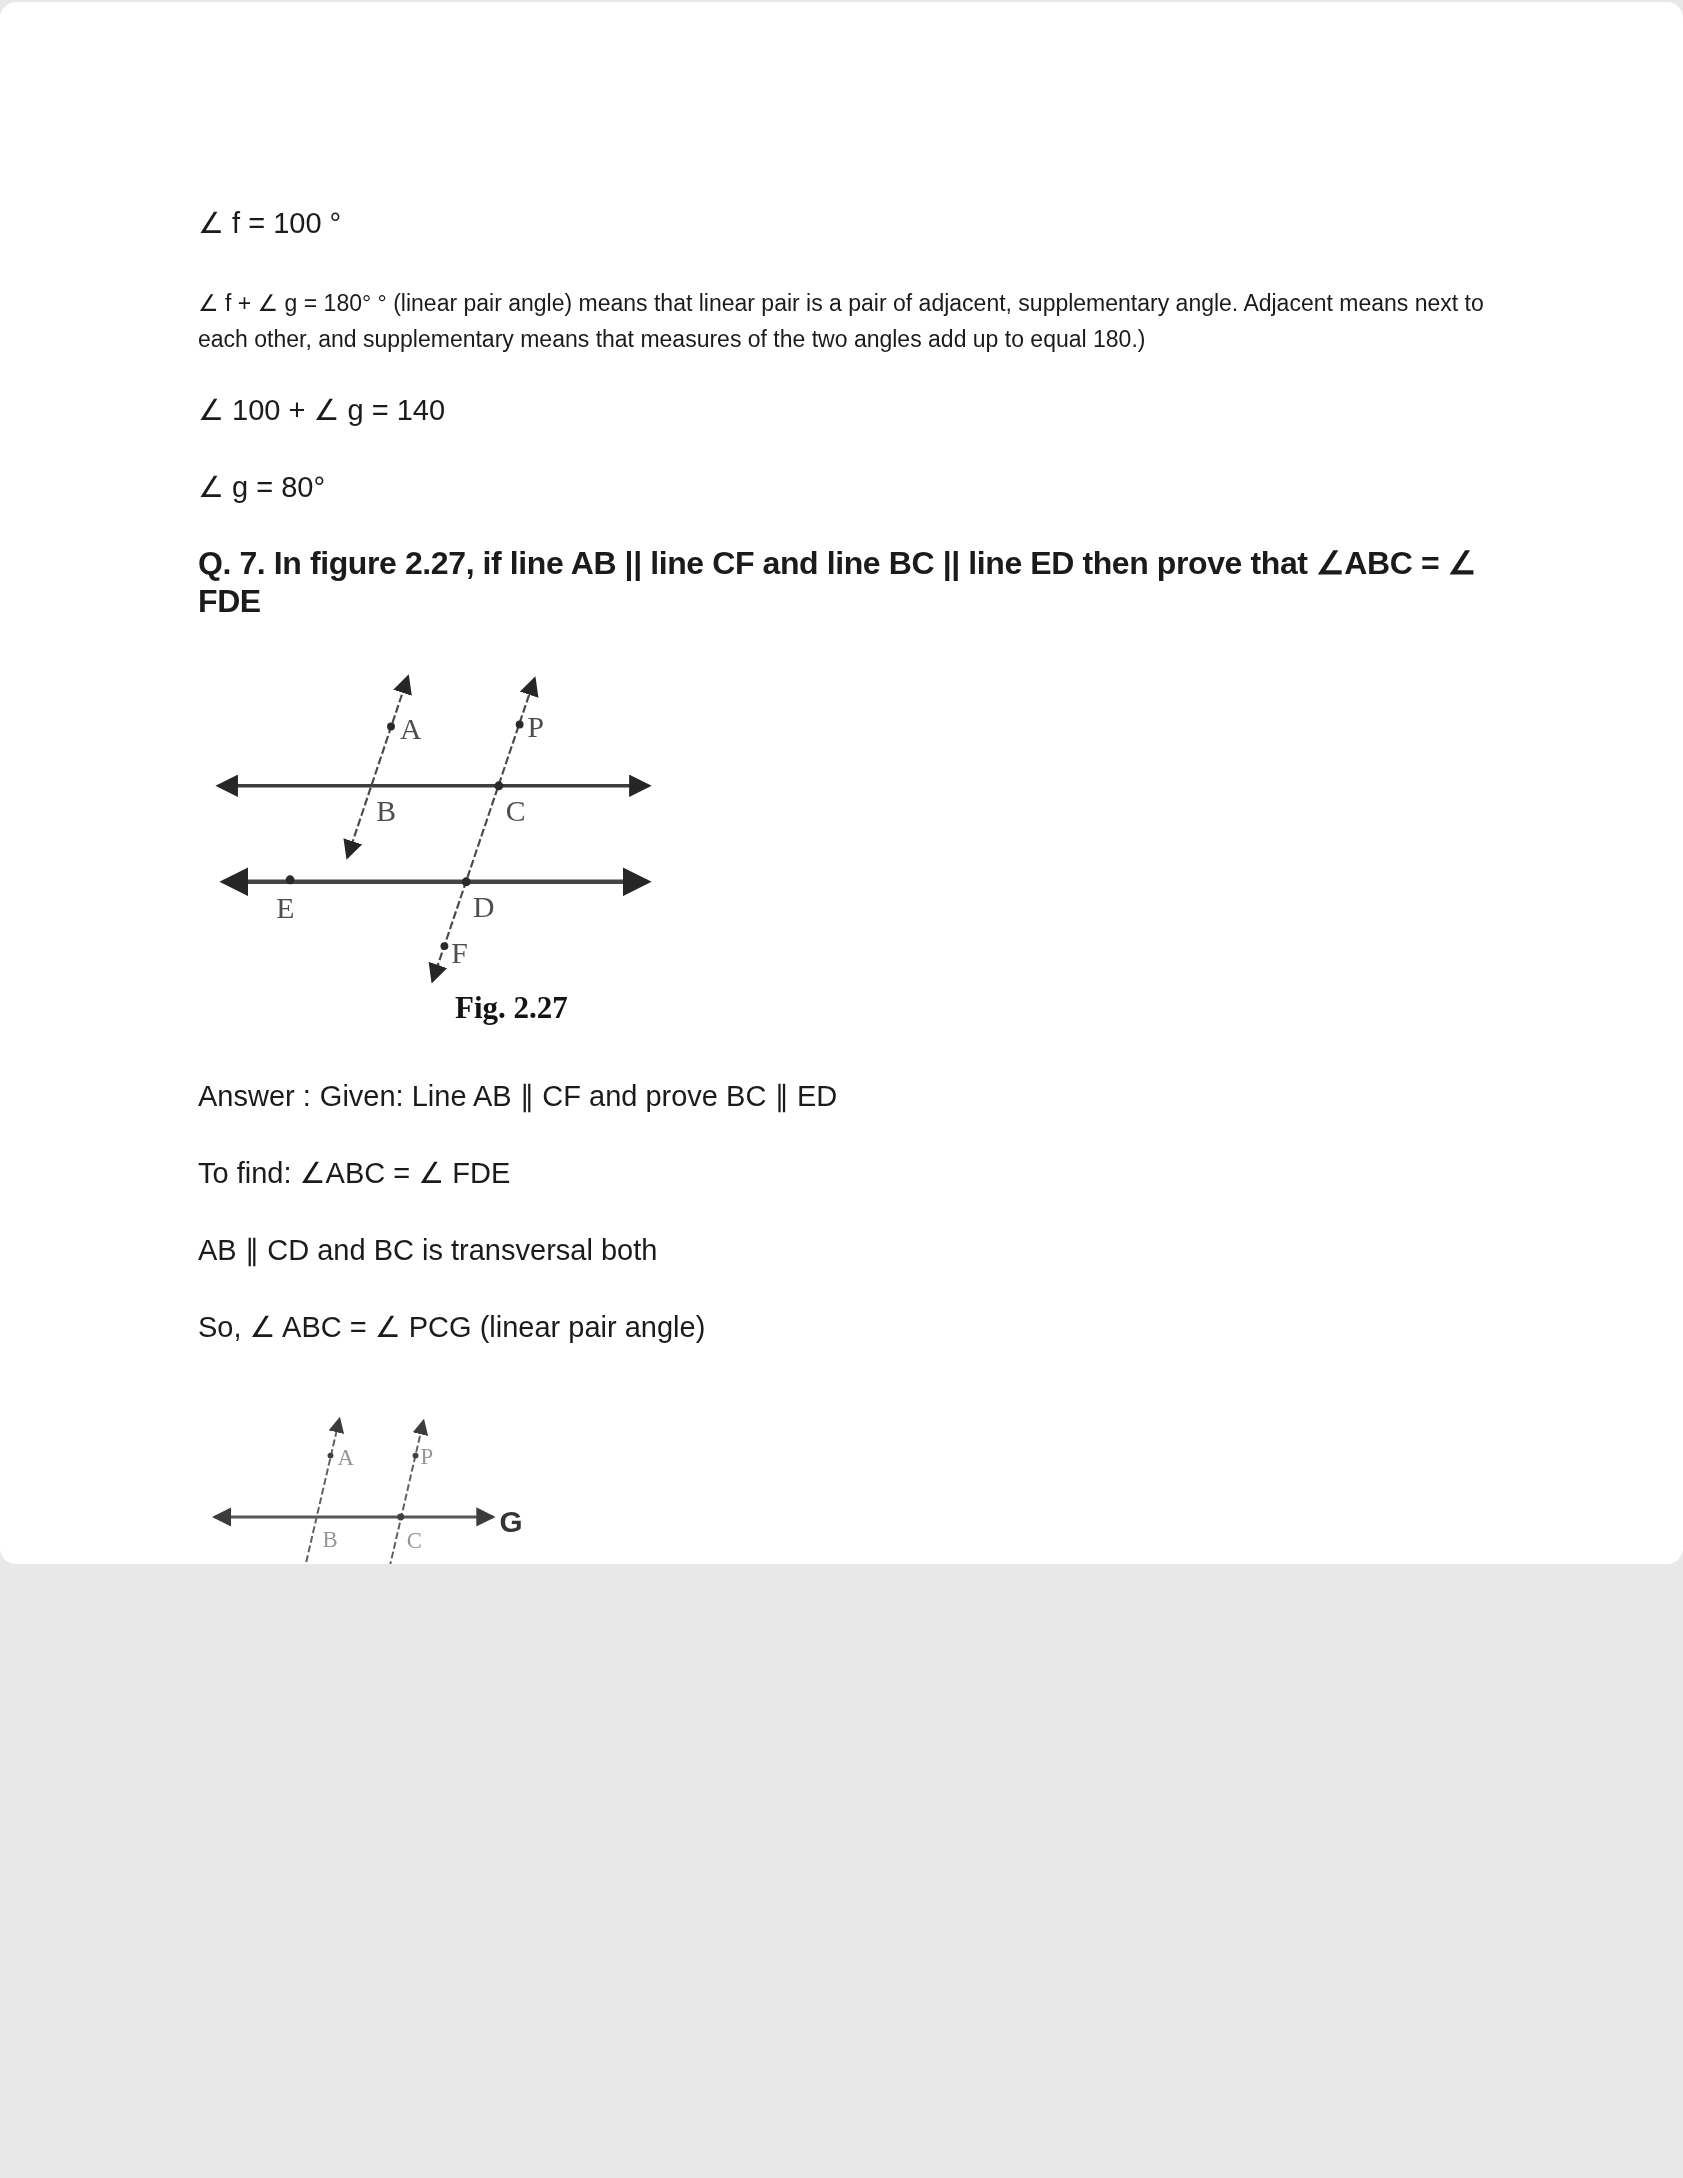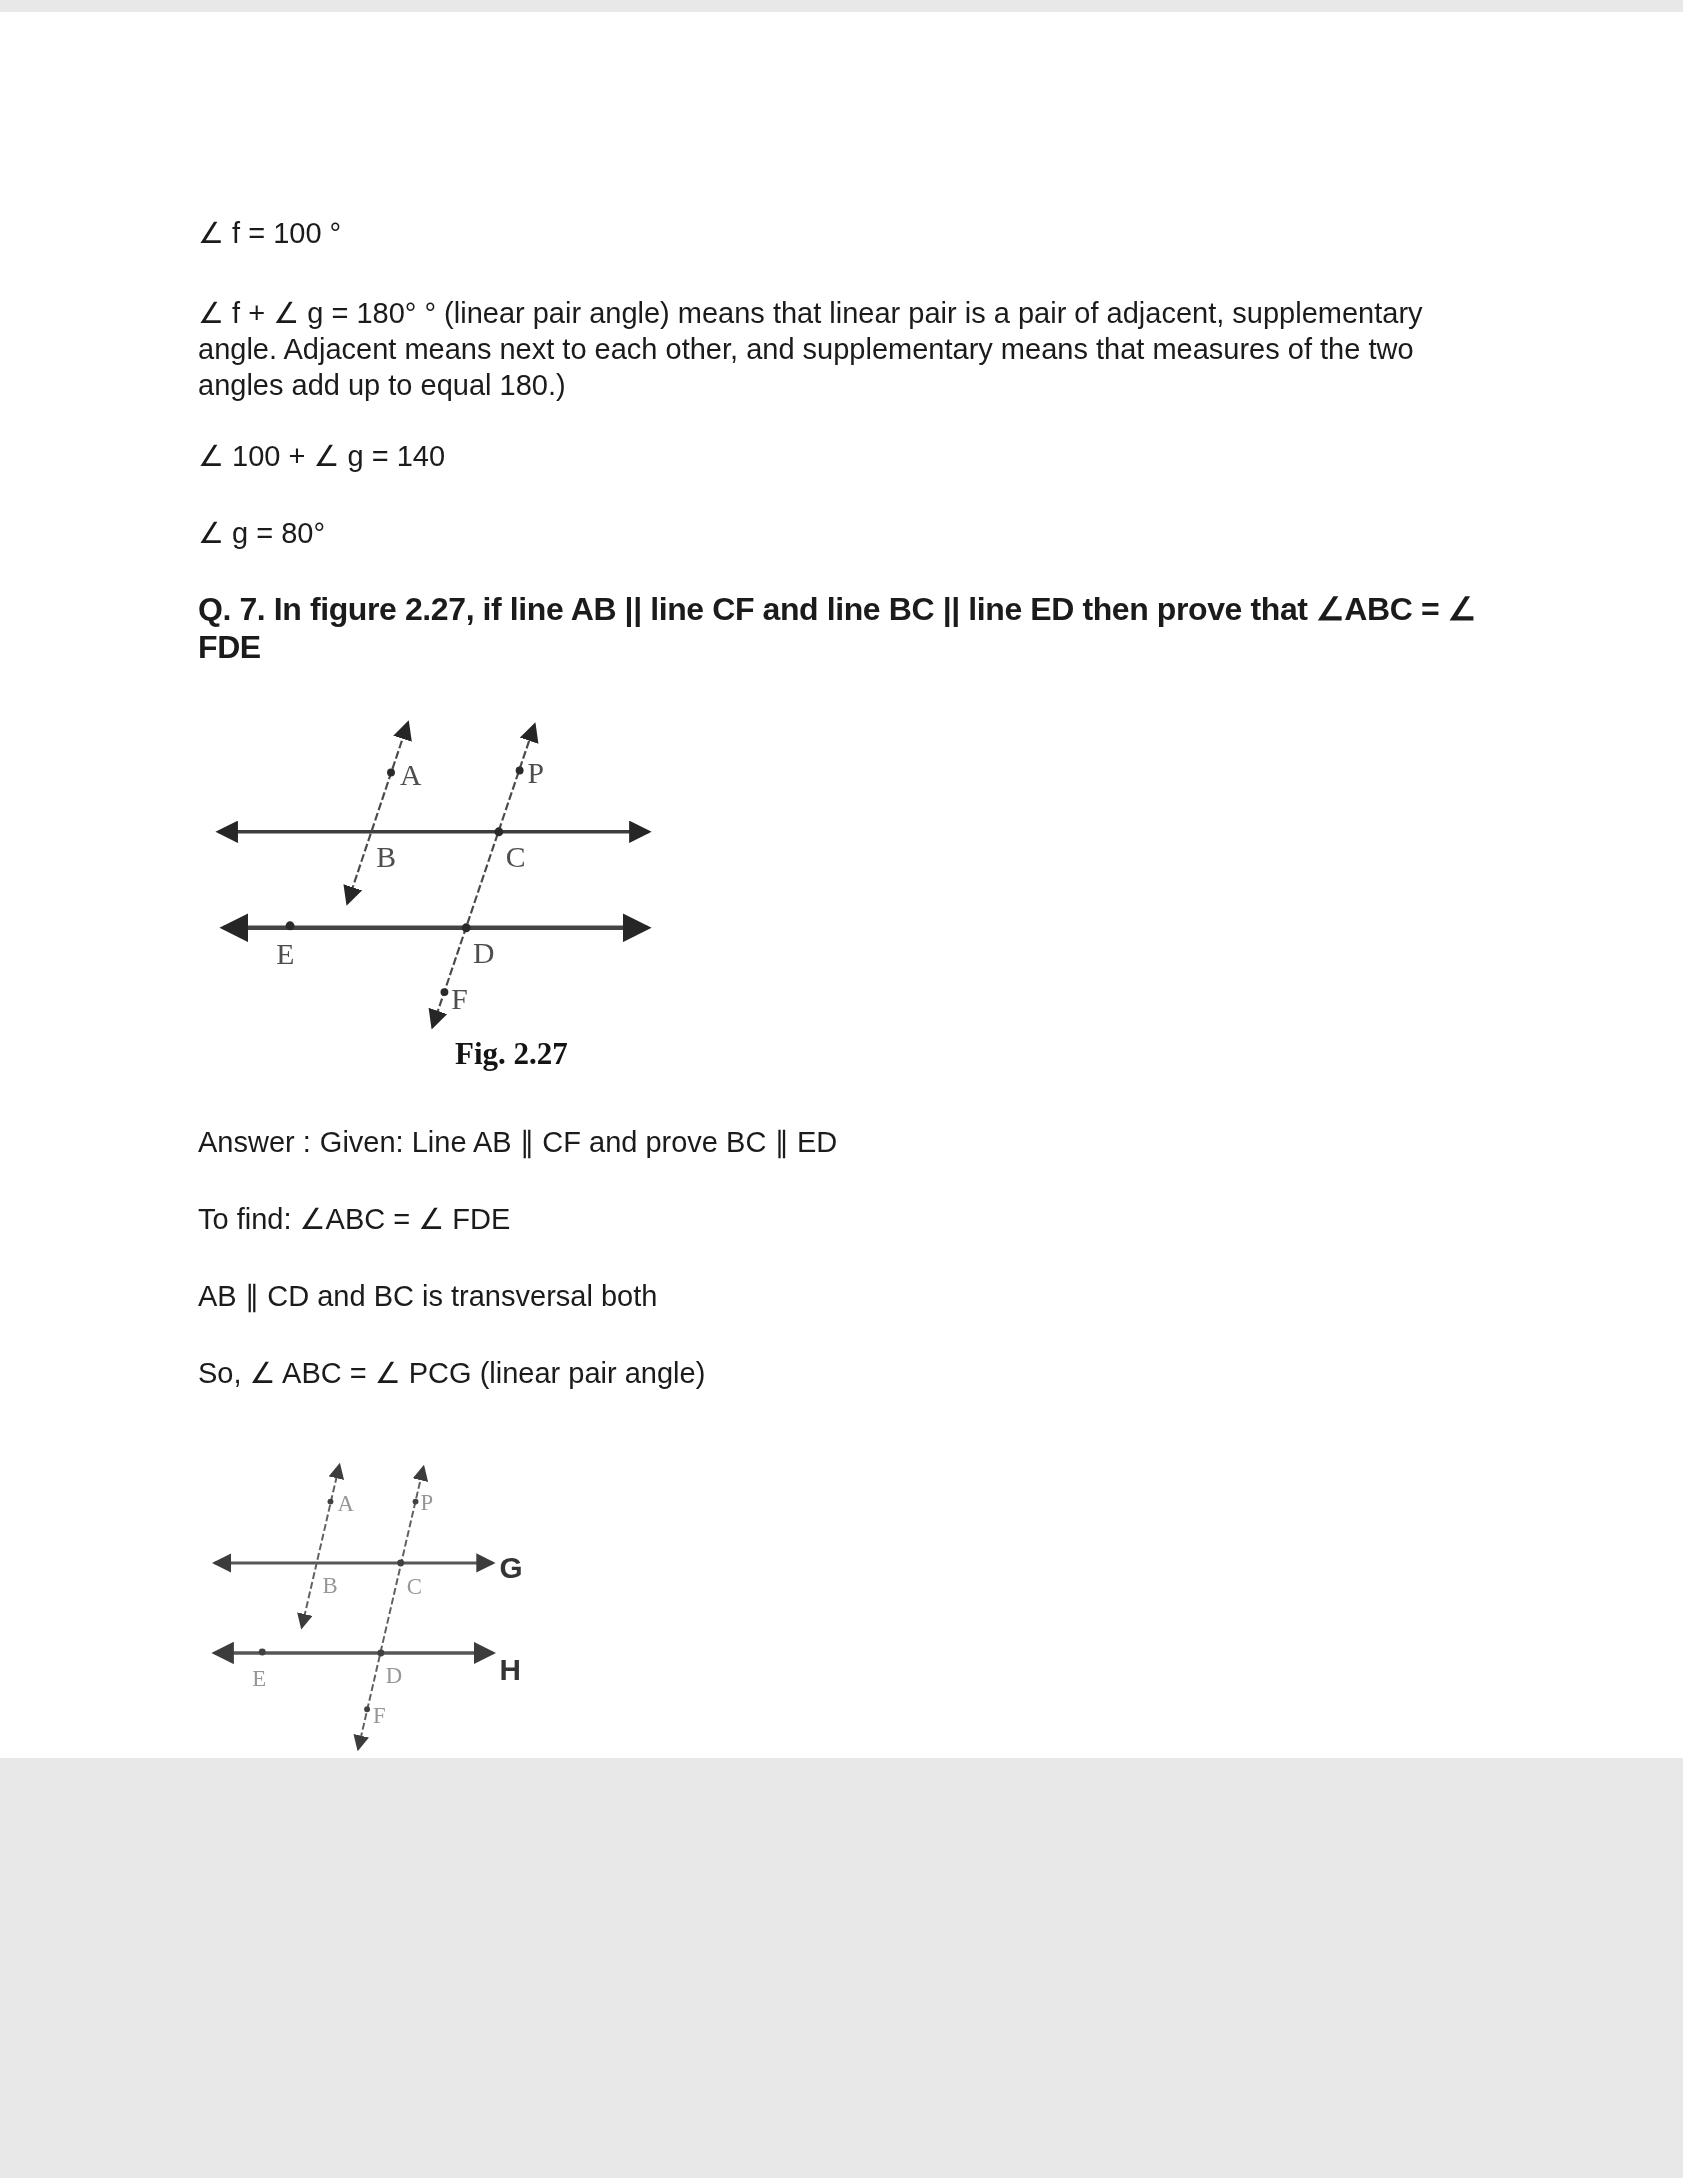--- a/index.html
+++ b/index.html
@@ -1,40 +1,41 @@
 <!DOCTYPE html>
 <html><head>
 <meta charset="utf-8">
 <style>
   html,body { margin:0; padding:0; background:#e8e8e8; }
   .page {
     position: relative;
     width: 1683px;
-    height: 1746px;
+    height: 1562px;
     background: #ffffff;
-    margin: 12px auto;
+    margin: 2px auto;
     overflow: hidden;
     font-family: "Liberation Sans", sans-serif;
     color: #1b1b1b;
+    border-radius: 16px;
   }
   .content {
     position: absolute;
     left: 198px;
     top: 198px;
     width: 1317px;
     padding-top: 5px;
   }
   .line {
     font-size: 29px;
     line-height: 36px;
     margin: 0 0 41px 0;
     white-space: nowrap;
   }
   .para {
-    font-size: 29px;
+    font-size: 23px;
     line-height: 36px;
     margin: 44px 0 35px 0;
     width: 1307px;
   }
   .step2 { margin-bottom: 41px; }
   .step3 { margin-bottom: 39px; }
   .step4 { margin-bottom: 39px; }
   .question {
     font-size: 32px;
     font-weight: bold;

